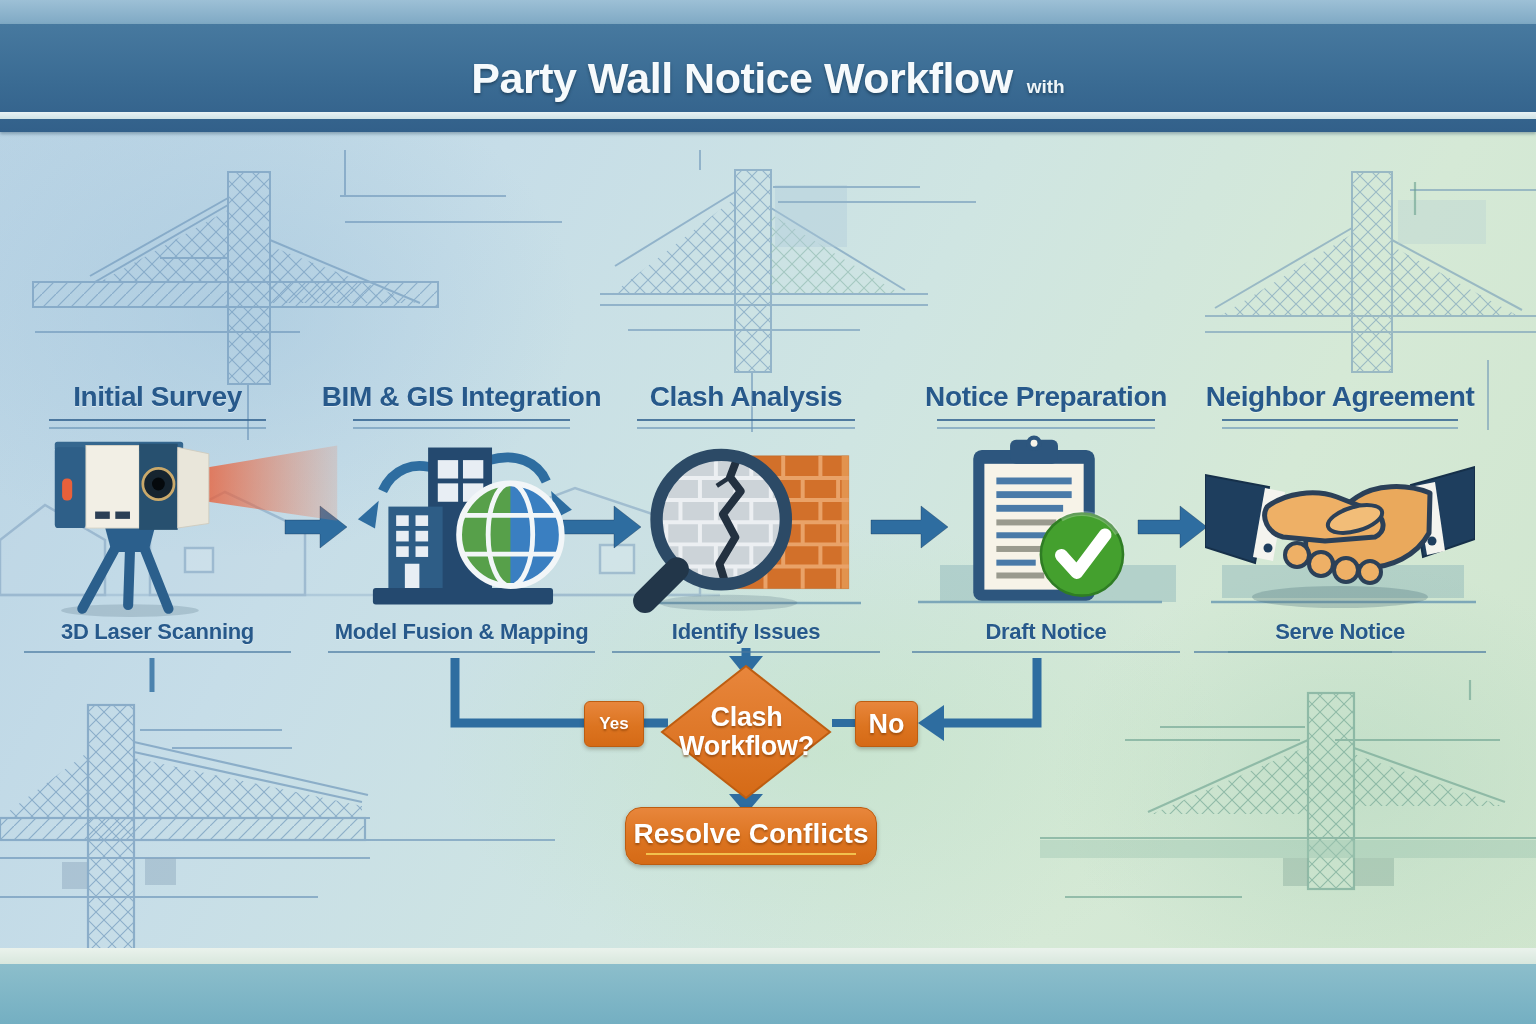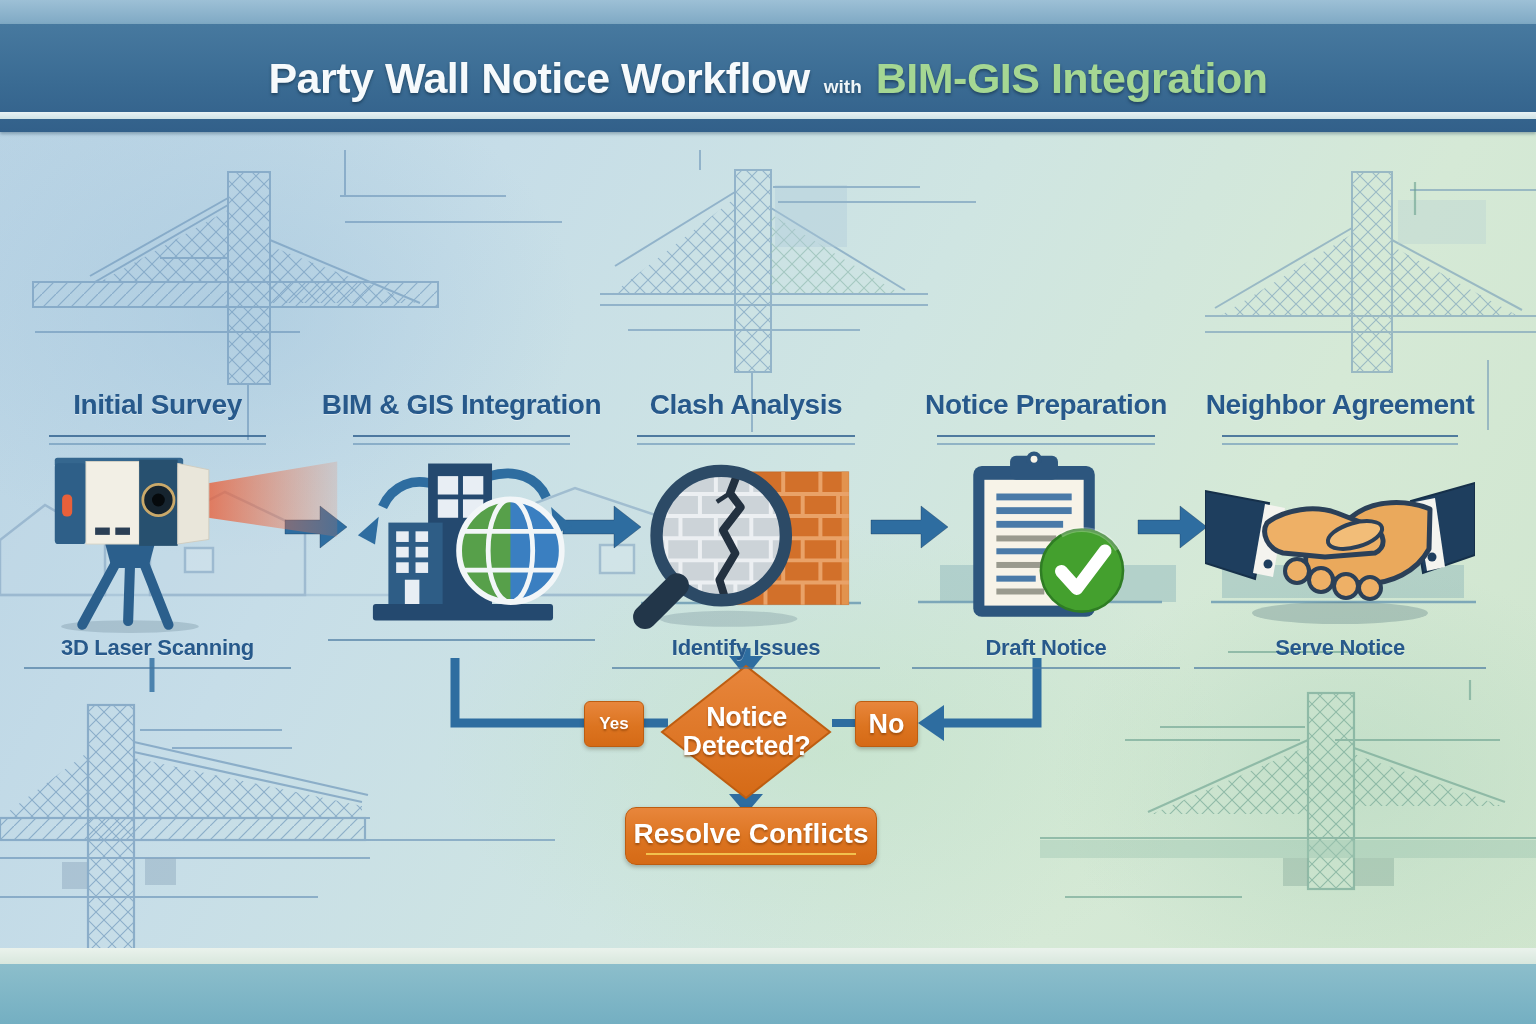--- a/index.html
+++ b/index.html
@@ -28,21 +28,21 @@
   .title{display:flex;align-items:baseline;gap:14px;white-space:nowrap;}
   .title .main{font-size:43px;font-weight:700;color:#f6fafc;letter-spacing:-.5px;
     text-shadow:0 2px 3px rgba(15,40,60,.55);}
   .title .conn{font-size:19px;font-weight:700;color:#eef5f8;
     text-shadow:0 2px 3px rgba(15,40,60,.5);}
   .title .hl{font-size:43px;font-weight:700;color:#a5d793;letter-spacing:-.5px;
     text-shadow:0 2px 3px rgba(15,40,60,.55);}
 
   
   .stage{position:absolute;top:382px;display:flex;flex-direction:column;align-items:center;z-index:3;}
-  .stage-title{margin:8px;font-size:28px;line-height:30px;font-weight:700;color:#27598b;
+  .stage-title{margin:0;font-size:28px;line-height:30px;font-weight:700;color:#27598b;
     letter-spacing:-.4px;text-shadow:0 1px 0 rgba(255,255,255,.45);white-space:nowrap;}
   .t-underline{margin-top:7px;width:76%;height:6px;
     border-top:2.5px solid rgba(57,104,148,.85);
     border-bottom:2px solid rgba(100,145,180,.6);}
   .icon-box{position:relative;width:100%;height:188px;overflow:visible;}
   .icon-box svg{position:absolute;left:50%;transform:translateX(-50%);bottom:0;}
   .stage-caption{margin:2px 0 0;font-size:22px;font-weight:700;color:#27598b;
     letter-spacing:-.3px;text-shadow:0 1px 0 rgba(255,255,255,.4);white-space:nowrap;}
   .c-underline{margin-top:6px;width:94%;height:0;border-top:2px solid rgba(70,118,158,.65);}
 
@@ -51,21 +51,21 @@
     background:linear-gradient(#e8863c,#dc7420 55%,#d56a16);
     border:1px solid #bd5d11;border-radius:6px;
     box-shadow:0 2px 4px rgba(40,30,10,.3);
     color:#fff;font-weight:700;text-shadow:0 2px 2px rgba(110,50,0,.5);}
   .yes-box{left:584px;top:701px;width:58px;height:44px;font-size:17px;}
   .no-box{left:855px;top:701px;width:61px;height:44px;font-size:27px;}
   .diamond-label{position:absolute;left:681px;top:699px;width:131px;height:66px;z-index:4;
     display:flex;align-items:center;justify-content:center;text-align:center;
     color:#fff;font-weight:700;font-size:27px;line-height:1.08;letter-spacing:-.3px;
     text-shadow:0 2px 2px rgba(110,50,0,.55);}
-  .resolve-box{left:625px;top:807px;width:250px;height:56px;font-size:28px;flex-direction:column;border-radius:11px;}
+  .resolve-box{left:625px;top:807px;width:250px;height:56px;font-size:28px;flex-direction:column;border-radius:16px;}
   .resolve-underline{width:210px;height:0;border-top:2.5px solid #f2c14e;margin-top:3px;}
 
   
   .foot-light{position:absolute;left:0;top:948px;width:100%;height:16px;z-index:5;
     background:linear-gradient(#eaf2ec,#d8e7dd);}
   .foot-band{position:absolute;left:0;top:964px;width:100%;height:60px;z-index:5;
     background:linear-gradient(#8cbecb,#74afc2);}
 </style>
 </head>
 <body>
@@ -192,21 +192,20 @@
       <rect x="741" y="790" width="10" height="8"></rect>
     </g>
     <polygon points="746,666 830,732 746,798 662,732" fill="url(#dg)" stroke="#bd5d11" stroke-width="2"></polygon>
   </svg>
 
   <div class="top-strip"></div>
   <div class="banner">
     <div class="title">
       <span class="main">Party Wall Notice Workflow</span>
       <span class="conn">with</span>
-      <span class="hl">BIM-GIS Integration</span>
     </div>
   </div>
   <div class="banner-edge"></div>
 
   <section class="stage" style="left:15px;width:285px;">
     <h2 class="stage-title">Initial Survey</h2>
     <div class="t-underline"></div>
     <div class="icon-box">
       <svg width="340" height="188" viewBox="0 0 340 205" style="left:170px;">
         <defs>
@@ -267,20 +266,21 @@
         <rect x="28" y="160" width="186" height="17" rx="3" fill="#24496f"></rect>
         <circle cx="170" cy="105" r="53" fill="#3a7fc1"></circle>
         <path d="M170,52 A53,53 0 0 0 170,158 Z" fill="#57a04a"></path>
         <g clip-path="url(#gclip)" stroke="#f2f6f8" stroke-width="5" fill="none">
           <ellipse cx="170" cy="105" rx="23" ry="53"></ellipse>
           <path d="M117,85 H223 M117,125 H223"></path>
         </g>
         <circle cx="170" cy="105" r="53" fill="none" stroke="#f2f6f8" stroke-width="6"></circle>
       </svg>
     </div>
+    <h3 class="stage-caption">Model Fusion &amp; Mapping</h3>
     <div class="c-underline"></div>
   </section>
 
   <section class="stage" style="left:903px;width:286px;">
     <h2 class="stage-title">Notice Preparation</h2>
     <div class="t-underline"></div>
     <div class="icon-box">
       <svg width="220" height="184" viewBox="0 0 220 215">
         <rect x="25" y="20" width="142" height="176" rx="10" fill="#2d567e"></rect>
         <rect x="38" y="36" width="116" height="147" fill="#f7f3e8"></rect>
@@ -364,21 +364,21 @@
         <circle cx="92" cy="110" r="12" fill="#eeb066" stroke="#2b4058" stroke-width="4"></circle>
         <circle cx="116" cy="119" r="12" fill="#eeb066" stroke="#2b4058" stroke-width="4"></circle>
         <circle cx="141" cy="125" r="12" fill="#eeb066" stroke="#2b4058" stroke-width="4"></circle>
         <circle cx="165" cy="127" r="11" fill="#eeb066" stroke="#2b4058" stroke-width="4"></circle>
       </svg>
     </div>
     <h3 class="stage-caption">Serve Notice</h3>
     <div class="c-underline"></div>
   </section>
 
-  <div class="diamond-label">Notice Detected?</div>
+  <div class="diamond-label">Clash Workflow?</div>
   <div class="obox yes-box">Yes</div>
   <div class="obox no-box">No</div>
   <div class="obox resolve-box">
     <span>Resolve Conflicts</span>
     <div class="resolve-underline"></div>
   </div>
 
   <div class="foot-light"></div>
   <div class="foot-band"></div>
 </div>

